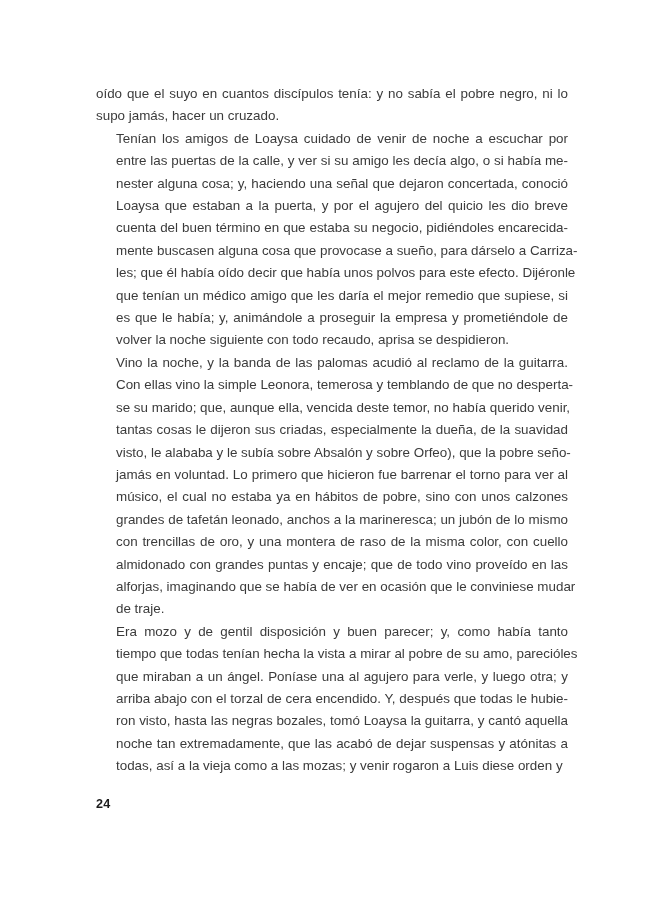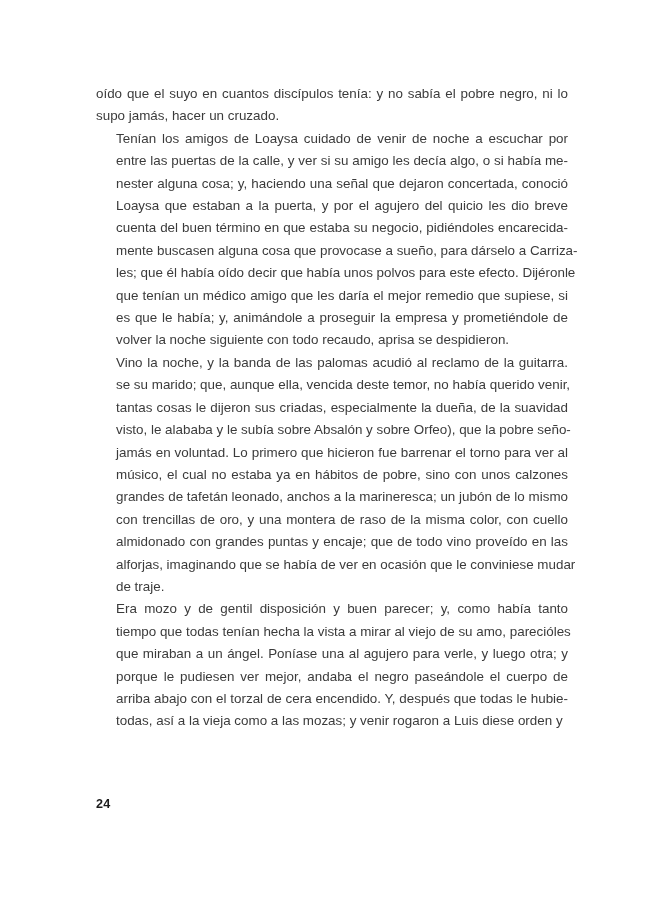--- a/index.html
+++ b/index.html
@@ -77,36 +77,38 @@
         <span class="line">Loaysa que estaban a la puerta, y por el agujero del quicio les dio breve</span>
         <span class="line">cuenta del buen término en que estaba su negocio, pidiéndoles encarecida-</span>
         <span class="line">mente buscasen alguna cosa que provocase a sueño, para dárselo a Carriza-</span>
         <span class="line">les; que él había oído decir que había unos polvos para este efecto. Dijéronle</span>
         <span class="line">que tenían un médico amigo que les daría el mejor remedio que supiese, si</span>
         <span class="line">es que le había; y, animándole a proseguir la empresa y prometiéndole de</span>
         <span class="line last">volver la noche siguiente con todo recaudo, aprisa se despidieron.</span>
       </p>
       <p class="para indent">
         <span class="line">Vino la noche, y la banda de las palomas acudió al reclamo de la guitarra.</span>
+        <span class="line">Con ellas vino la simple Leonora, temerosa y temblando de que no desperta-</span>
         <span class="line">se su marido; que, aunque ella, vencida deste temor, no había querido venir,</span>
         <span class="line">tantas cosas le dijeron sus criadas, especialmente la dueña, de la suavidad</span>
         <span class="line">visto, le alababa y le subía sobre Absalón y sobre Orfeo), que la pobre seño-</span>
         <span class="line">jamás en voluntad. Lo primero que hicieron fue barrenar el torno para ver al</span>
         <span class="line">músico, el cual no estaba ya en hábitos de pobre, sino con unos calzones</span>
         <span class="line">grandes de tafetán leonado, anchos a la marineresca; un jubón de lo mismo</span>
         <span class="line">con trencillas de oro, y una montera de raso de la misma color, con cuello</span>
         <span class="line">almidonado con grandes puntas y encaje; que de todo vino proveído en las</span>
         <span class="line">alforjas, imaginando que se había de ver en ocasión que le conviniese mudar</span>
         <span class="line last">de traje.</span>
       </p>
       <p class="para indent">
         <span class="line">Era mozo y de gentil disposición y buen parecer; y, como había tanto</span>
-        <span class="line">tiempo que todas tenían hecha la vista a mirar al viejo de su amo, parecióles</span>
+        <span class="line">tiempo que todas tenían hecha la vista a mirar al pobre de su amo, parecióles</span>
         <span class="line">que miraban a un ángel. Poníase una al agujero para verle, y luego otra; y</span>
-        <span class="line">porque le pudiesen ver mejor, andaba el negro paseándole el cuerpo de</span>
         <span class="line">arriba abajo con el torzal de cera encendido. Y, después que todas le hubie-</span>
+        <span class="line">ron visto, hasta las negras bozales, tomó Loaysa la guitarra, y cantó aquella</span>
+        <span class="line">noche tan extremadamente, que las acabó de dejar suspensas y atónitas a</span>
         <span class="line last">todas, así a la vieja como a las mozas; y venir rogaron a Luis diese orden y</span>
       </p>
     </div>
 
   <div class="folio">24</div>
 
 </div>
 
 </body></html>

